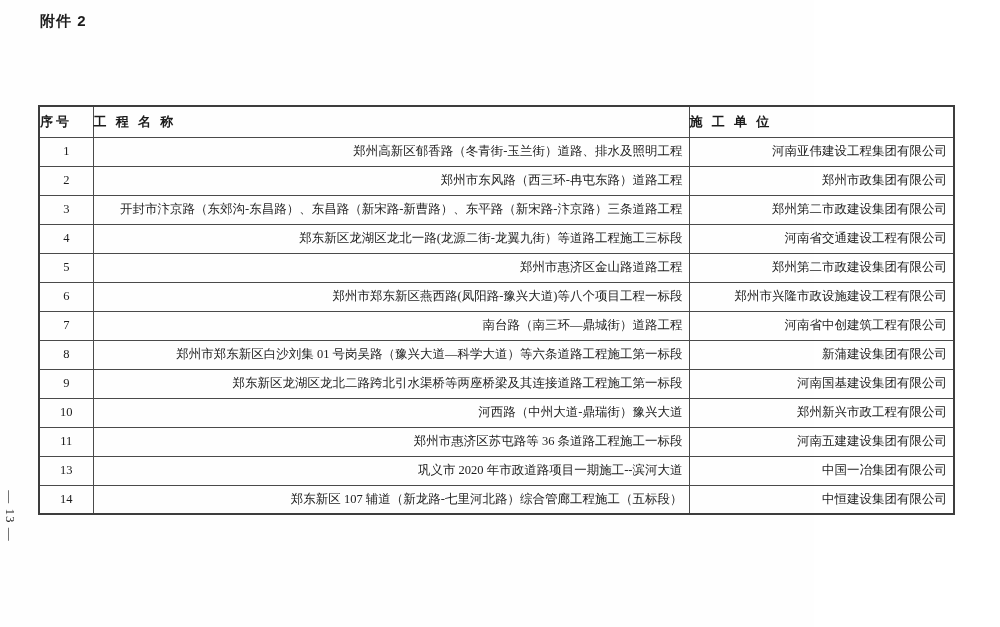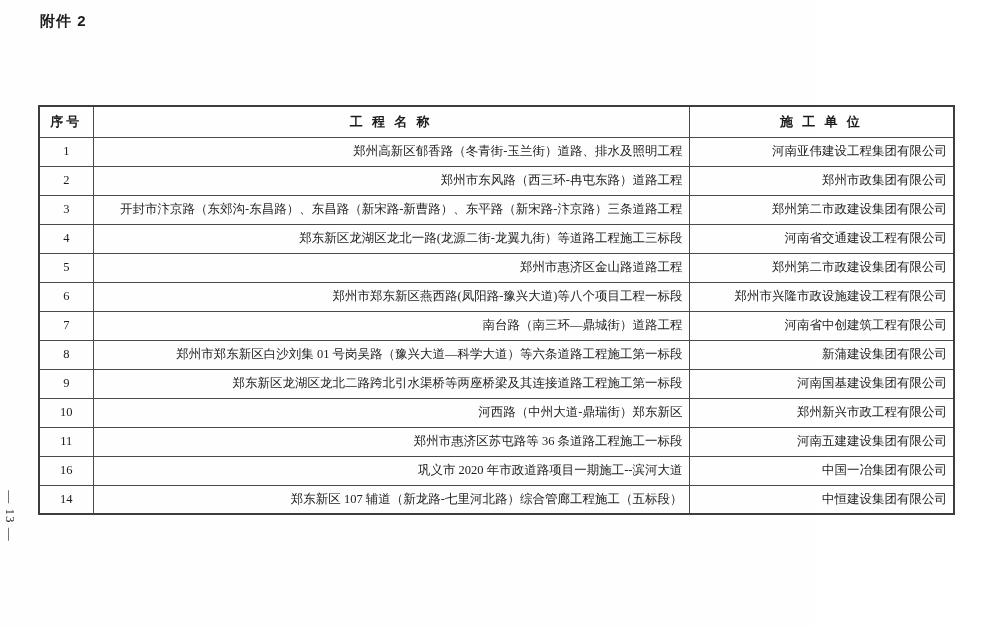--- a/index.html
+++ b/index.html
@@ -48,21 +48,21 @@
   table.award-table col.c-co  { width: 265px; }
   table.award-table th, table.award-table td {
     border: 1px solid #4a4a4a;
     vertical-align: middle;
     line-height: 1.5;
   }
   table.award-table { border: 2px solid #3d3d3d; }
   table.award-table thead th {
     height: 31px;
     font-weight: 700;
-    text-align: center;
+    text-align: left;
     letter-spacing: 3px;
     font-size: 13px;
   }
   table.award-table tbody td { height: 29px; }
   td.cell-no { text-align: center; }
   td.cell-project, td.cell-company {
     text-align: right;
     padding: 2px 6px 2px 8px;
   }
   .page-number {
@@ -148,33 +148,33 @@
   </tr>
 
   <tr>
     <td class="cell-no">9</td>
     <td class="cell-project">郑东新区龙湖区龙北二路跨北引水渠桥等两座桥梁及其连接道路工程施工第一标段</td>
     <td class="cell-company">河南国基建设集团有限公司</td>
   </tr>
 
   <tr>
     <td class="cell-no">10</td>
-    <td class="cell-project">河西路（中州大道-鼎瑞街）郑东新区</td>
+    <td class="cell-project">河西路（中州大道-鼎瑞街）豫兴大道</td>
     <td class="cell-company">郑州新兴市政工程有限公司</td>
   </tr>
 
   <tr>
     <td class="cell-no">11</td>
     <td class="cell-project">郑州市惠济区苏屯路等 36 条道路工程施工一标段</td>
     <td class="cell-company">河南五建建设集团有限公司</td>
   </tr>
 
 
   <tr>
-    <td class="cell-no">16</td>
+    <td class="cell-no">13</td>
     <td class="cell-project">巩义市 2020 年市政道路项目一期施工--滨河大道</td>
     <td class="cell-company">中国一冶集团有限公司</td>
   </tr>
 
   <tr>
     <td class="cell-no">14</td>
     <td class="cell-project">郑东新区 107 辅道（新龙路-七里河北路）综合管廊工程施工（五标段）</td>
     <td class="cell-company">中恒建设集团有限公司</td>
   </tr>
 

